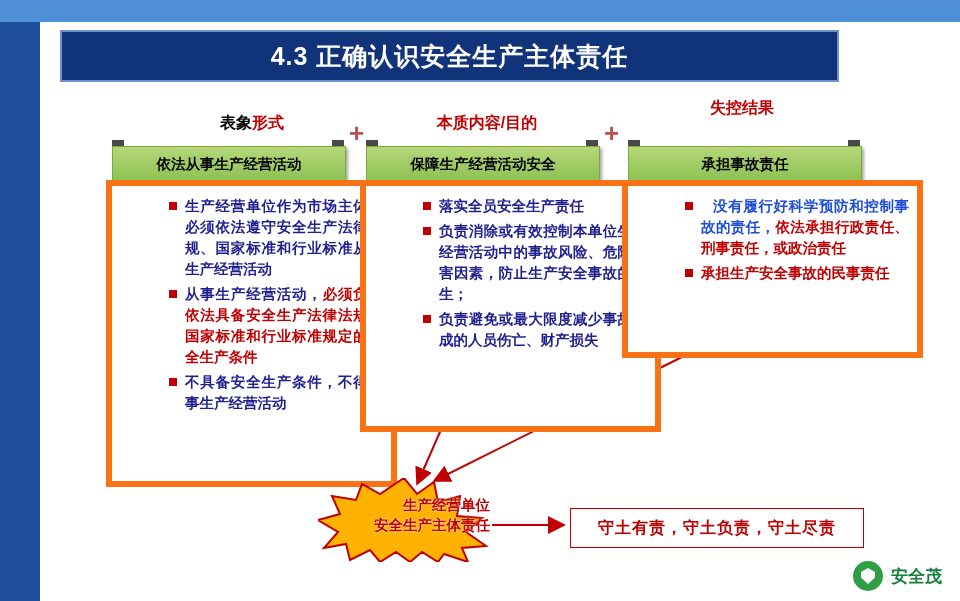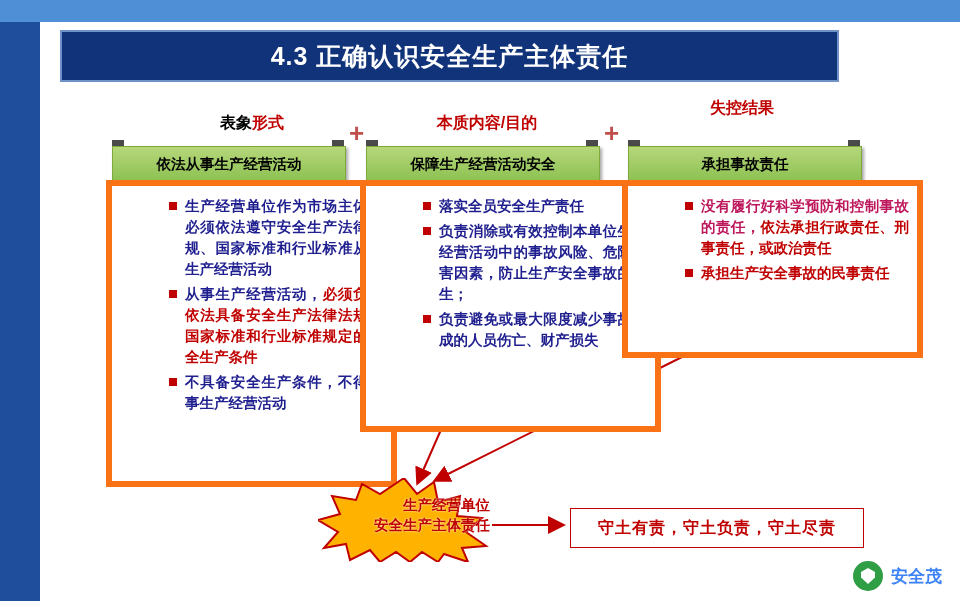--- a/index.html
+++ b/index.html
@@ -44,21 +44,21 @@
   .box ul{list-style:none;margin:0;padding:10px 8px 8px 10px;}
   .box li{
     position:relative;padding-left:16px;margin-bottom:4px;
     font-size:14.5px;line-height:1.45;color:#1f1f8f;font-weight:bold;
     text-align:justify;
   }
   .box li::before{
     content:"";position:absolute;left:0;top:6px;width:8px;height:8px;background:#c00000;
   }
   .red{color:#c00000;}
-  .black{color:#be185d;}
+  .black{color:#1d4ed8;margin-left:12px;}
 
   
   .star{
     position:absolute;left:318px;top:478px;width:172px;height:84px;
   }
   .star-label{
     position:absolute;left:0;top:18px;width:172px;text-align:right;
     font-size:14.5px;font-weight:bold;color:#c00000;line-height:1.35;
     text-shadow:0 0 2px #fff;
   }
@@ -69,21 +69,21 @@
     border:1px solid #c00000;background:#ffffff;
     display:flex;align-items:center;justify-content:center;
     color:#c00000;font-size:16px;font-weight:bold;letter-spacing:1px;
   }
 
   
   .wm{position:absolute;right:18px;bottom:10px;display:flex;align-items:center;gap:8px;}
   .wm-logo{width:30px;height:30px;border-radius:50%;background:#2f9e44;position:relative;}
   .wm-logo::after{content:"";position:absolute;left:8px;top:7px;width:14px;height:16px;
     background:#fff;clip-path:polygon(50% 0,100% 25%,100% 60%,50% 100%,0 60%,0 25%);}
-  .wm-text{font-size:17px;color:#3b82f6;font-weight:bold;}
+  .wm-text{font-size:17px;color:#15803d;font-weight:bold;}
 
   svg{position:absolute;left:0;top:0;pointer-events:none;}
 </style>
 </head>
 <body>
 
 <div class="rail"></div>
 <div class="rail-strip"></div>
 <div class="rail-top"></div>
 

